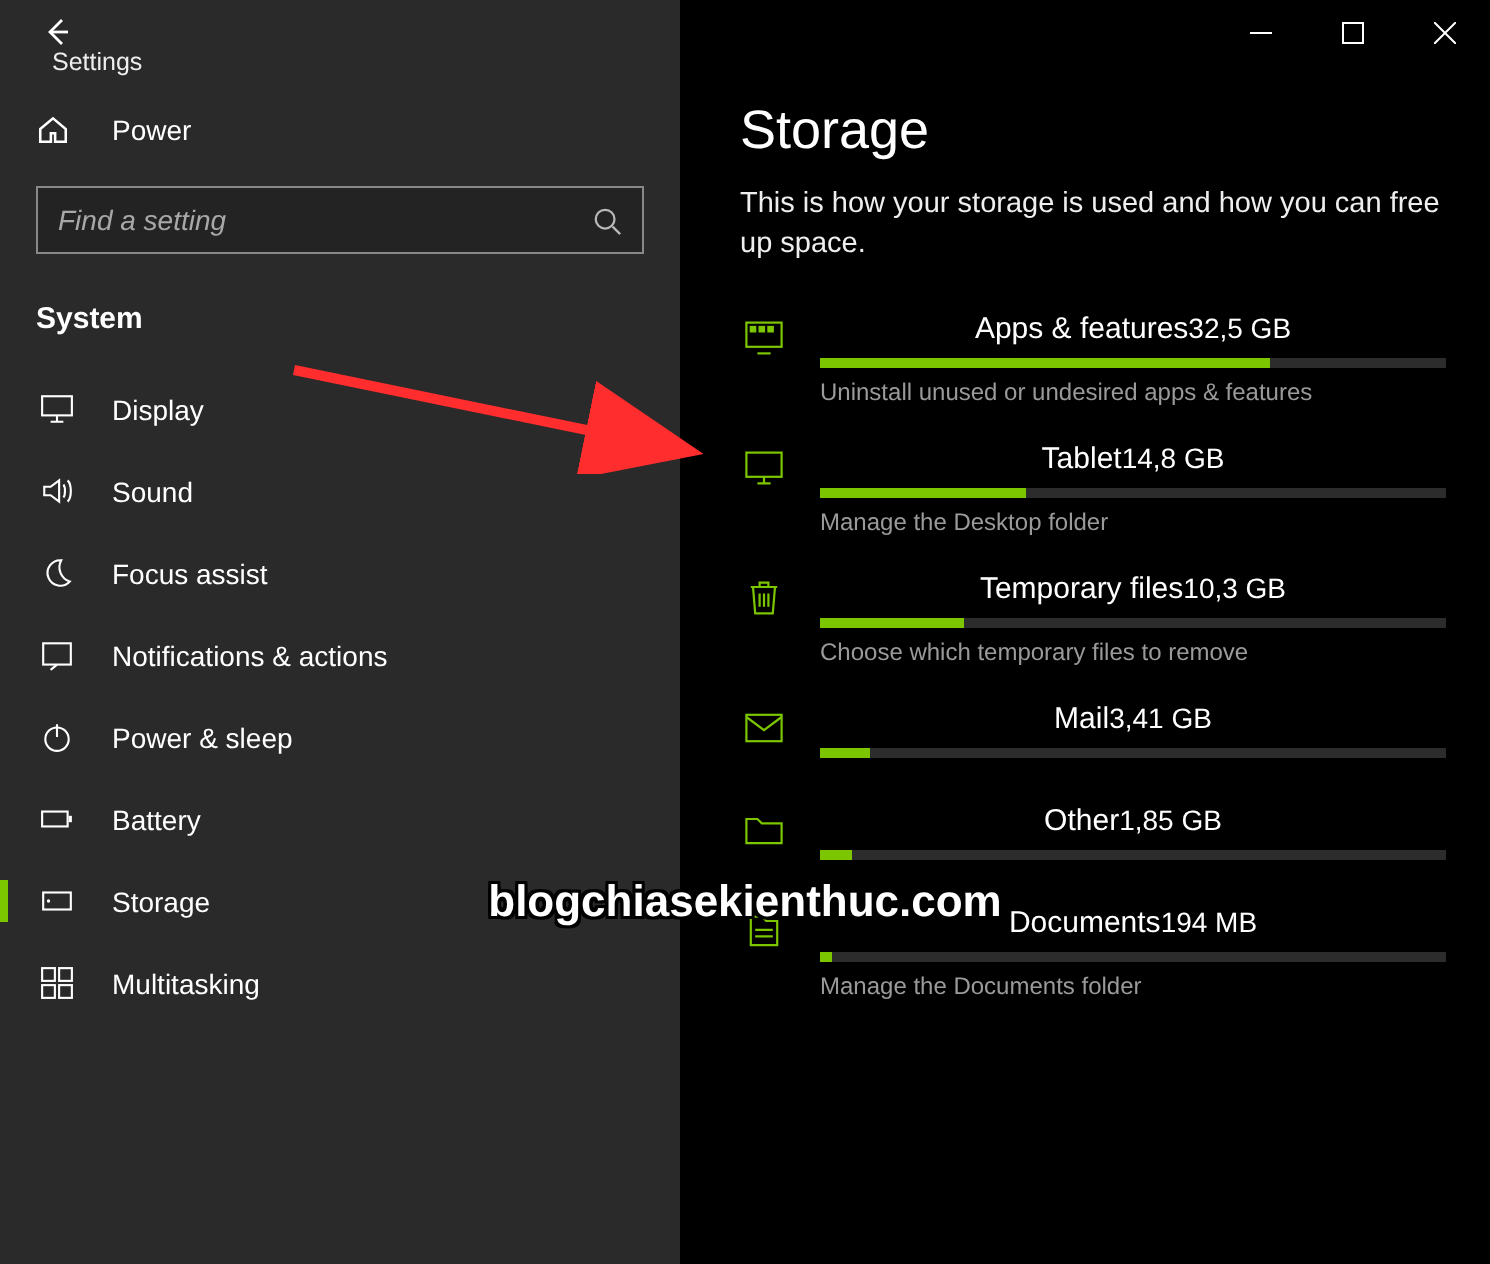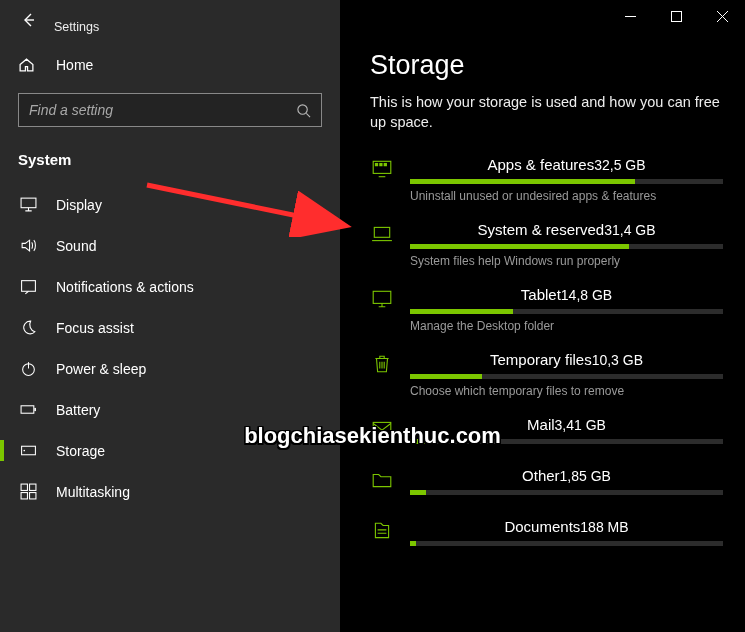--- a/index.html
+++ b/index.html
@@ -12,23 +12,24 @@
     position: relative;
   }
   .window { display: flex; width: 100%; height: 100%; }
   .sidebar {
     width: 340px; height: 100%;
     background: #2a2a2a;
     color: #fff;
     display: flex; flex-direction: column;
   }
   .titlebar {
-    display: flex; align-items: flex-end;
+    display: flex; align-items: flex-start;
     padding: 8px 14px 2px 14px;
     height: 36px;
+    flex-direction: column;
   }
   .back-btn {
     width: 28px; height: 28px;
     display: flex; align-items: center; justify-content: center;
     color: #fff;
   }
   .title-text { font-size: 12.5px; margin-left: 12px; color: #eee; }
   .win-controls {
     position: absolute; top: 0; right: 0;
     display: flex; z-index: 10;
@@ -109,21 +110,21 @@
   .s-bar .fill { position: absolute; left:0; top:0; bottom:0; background: #7cc600; }
   .s-sub { font-size: 12px; color: #9a9a9a; }
   .arrow {
     position: absolute;
     left: 142px; top: 177px;
     pointer-events: none;
     z-index: 20;
   }
   .watermark {
     position: absolute;
-    left: 50%; top: 423px;
+    left: 50%; top: 438px;
     transform: translateX(-50%);
     font-family: Arial, sans-serif;
     font-weight: 900;
     font-size: 22px;
     color: #fff;
     text-shadow: -1.5px 0 #000, 1.5px 0 #000, 0 -1.5px #000, 0 1.5px #000,
                  -1.5px -1.5px #000, 1.5px 1.5px #000, -1.5px 1.5px #000, 1.5px -1.5px #000;
     pointer-events: none;
     z-index: 25;
     white-space: nowrap;
@@ -144,21 +145,21 @@
       </div>
       <div class="title-text">Settings</div>
     </div>
 
     <div class="home-row">
       <span class="icon">
         <svg width="17" height="17" viewBox="0 0 16 16">
             <path d="M2 8l6-5 6 5v6H9v-4H7v4H2z" stroke="#fff" stroke-width="1.2" fill="none"></path>
           </svg>
       </span>
-      <span>Home</span>
+      <span>Power</span>
     </div>
 
     <div class="search-box">
       <input type="text" placeholder="Find a setting" style="">
       <span>
         <svg width="15" height="15" viewBox="0 0 16 16">
             <circle cx="7" cy="7" r="5" stroke="#b8b8b8" stroke-width="1.2" fill="none"></circle>
             <path d="M11 11l4 4" stroke="#b8b8b8" stroke-width="1.2"></path>
           </svg>
       </span>
@@ -181,33 +182,33 @@
             <svg width="17" height="17" viewBox="0 0 16 16">
               <path d="M2 6v4h3l4 3V3L5 6z" stroke="#fff" fill="none"></path>
               <path d="M11 5c1 1 1 5 0 6M13 3c2 2 2 8 0 10" stroke="#fff" fill="none"></path>
             </svg>
           </span>
           <span>Sound</span>
         </div>
         <div class="nav-item">
           <span class="icon">
             <svg width="17" height="17" viewBox="0 0 16 16">
+              <path d="M10 2a6 6 0 1 0 4 10A7 7 0 0 1 10 2z" stroke="#fff" fill="none"></path>
+            </svg>
+          </span>
+          <span>Focus assist</span>
+        </div>
+        <div class="nav-item">
+          <span class="icon">
+            <svg width="17" height="17" viewBox="0 0 16 16">
               <rect x="1.5" y="2.5" width="13" height="10" stroke="#fff" fill="none"></rect>
               <path d="M5 15l3-2.5" stroke="#fff"></path>
             </svg>
           </span>
           <span>Notifications &amp; actions</span>
-        </div>
-        <div class="nav-item">
-          <span class="icon">
-            <svg width="17" height="17" viewBox="0 0 16 16">
-              <path d="M10 2a6 6 0 1 0 4 10A7 7 0 0 1 10 2z" stroke="#fff" fill="none"></path>
-            </svg>
-          </span>
-          <span>Focus assist</span>
         </div>
         <div class="nav-item">
           <span class="icon">
             <svg width="17" height="17" viewBox="0 0 16 16">
               <circle cx="8" cy="9" r="5.5" stroke="#fff" fill="none"></circle>
               <path d="M8 2v6" stroke="#fff"></path>
             </svg>
           </span>
           <span>Power &amp; sleep</span>
         </div>
@@ -264,38 +265,20 @@
             </div>
             <div class="s-bar">
               <div class="fill" style="width:72%"></div>
             </div>
             <div class="s-sub">Uninstall unused or undesired apps &amp; features</div>
           </div>
         </div>
         <div class="storage-item">
           <div class="s-icon">
             <svg width="22" height="22" viewBox="0 0 20 20">
-              <rect x="3" y="4" width="14" height="9" stroke="#7cc600" fill="none"></rect>
-              <path d="M1 16h18" stroke="#7cc600"></path>
-            </svg>
-          </div>
-          <div class="s-body">
-            <div class="s-head">
-              <span class="s-name">System &amp; reserved</span>
-              <span class="s-size">31,4 GB</span>
-            </div>
-            <div class="s-bar">
-              <div class="fill" style="width:70%"></div>
-            </div>
-            <div class="s-sub">System files help Windows run properly</div>
-          </div>
-        </div>
-        <div class="storage-item">
-          <div class="s-icon">
-            <svg width="22" height="22" viewBox="0 0 20 20">
               <rect x="2" y="3" width="16" height="11" stroke="#7cc600" fill="none"></rect>
               <path d="M7 17h6M10 14v3" stroke="#7cc600"></path>
             </svg>
           </div>
           <div class="s-body">
             <div class="s-head">
               <span class="s-name">Tablet</span>
               <span class="s-size">14,8 GB</span>
             </div>
             <div class="s-bar">
@@ -359,25 +342,26 @@
         <div class="storage-item">
           <div class="s-icon">
             <svg width="22" height="22" viewBox="0 0 20 20">
               <path d="M4 3h5l2 2h5v11H4z" stroke="#7cc600" fill="none"></path>
               <path d="M6 9h8M6 12h8" stroke="#7cc600"></path>
             </svg>
           </div>
           <div class="s-body">
             <div class="s-head">
               <span class="s-name">Documents</span>
-              <span class="s-size">188 MB</span>
+              <span class="s-size">194 MB</span>
             </div>
             <div class="s-bar">
               <div class="fill" style="width:2%"></div>
             </div>
+            <div class="s-sub">Manage the Documents folder</div>
           </div>
         </div>
       </div>
   </div>
 </div>
 
 <div class="win-controls">
   <div class="win-btn">
     <svg width="11" height="11" viewBox="0 0 11 11">
         <path d="M0 5.5h11" stroke="#fff" stroke-width="1"></path>

